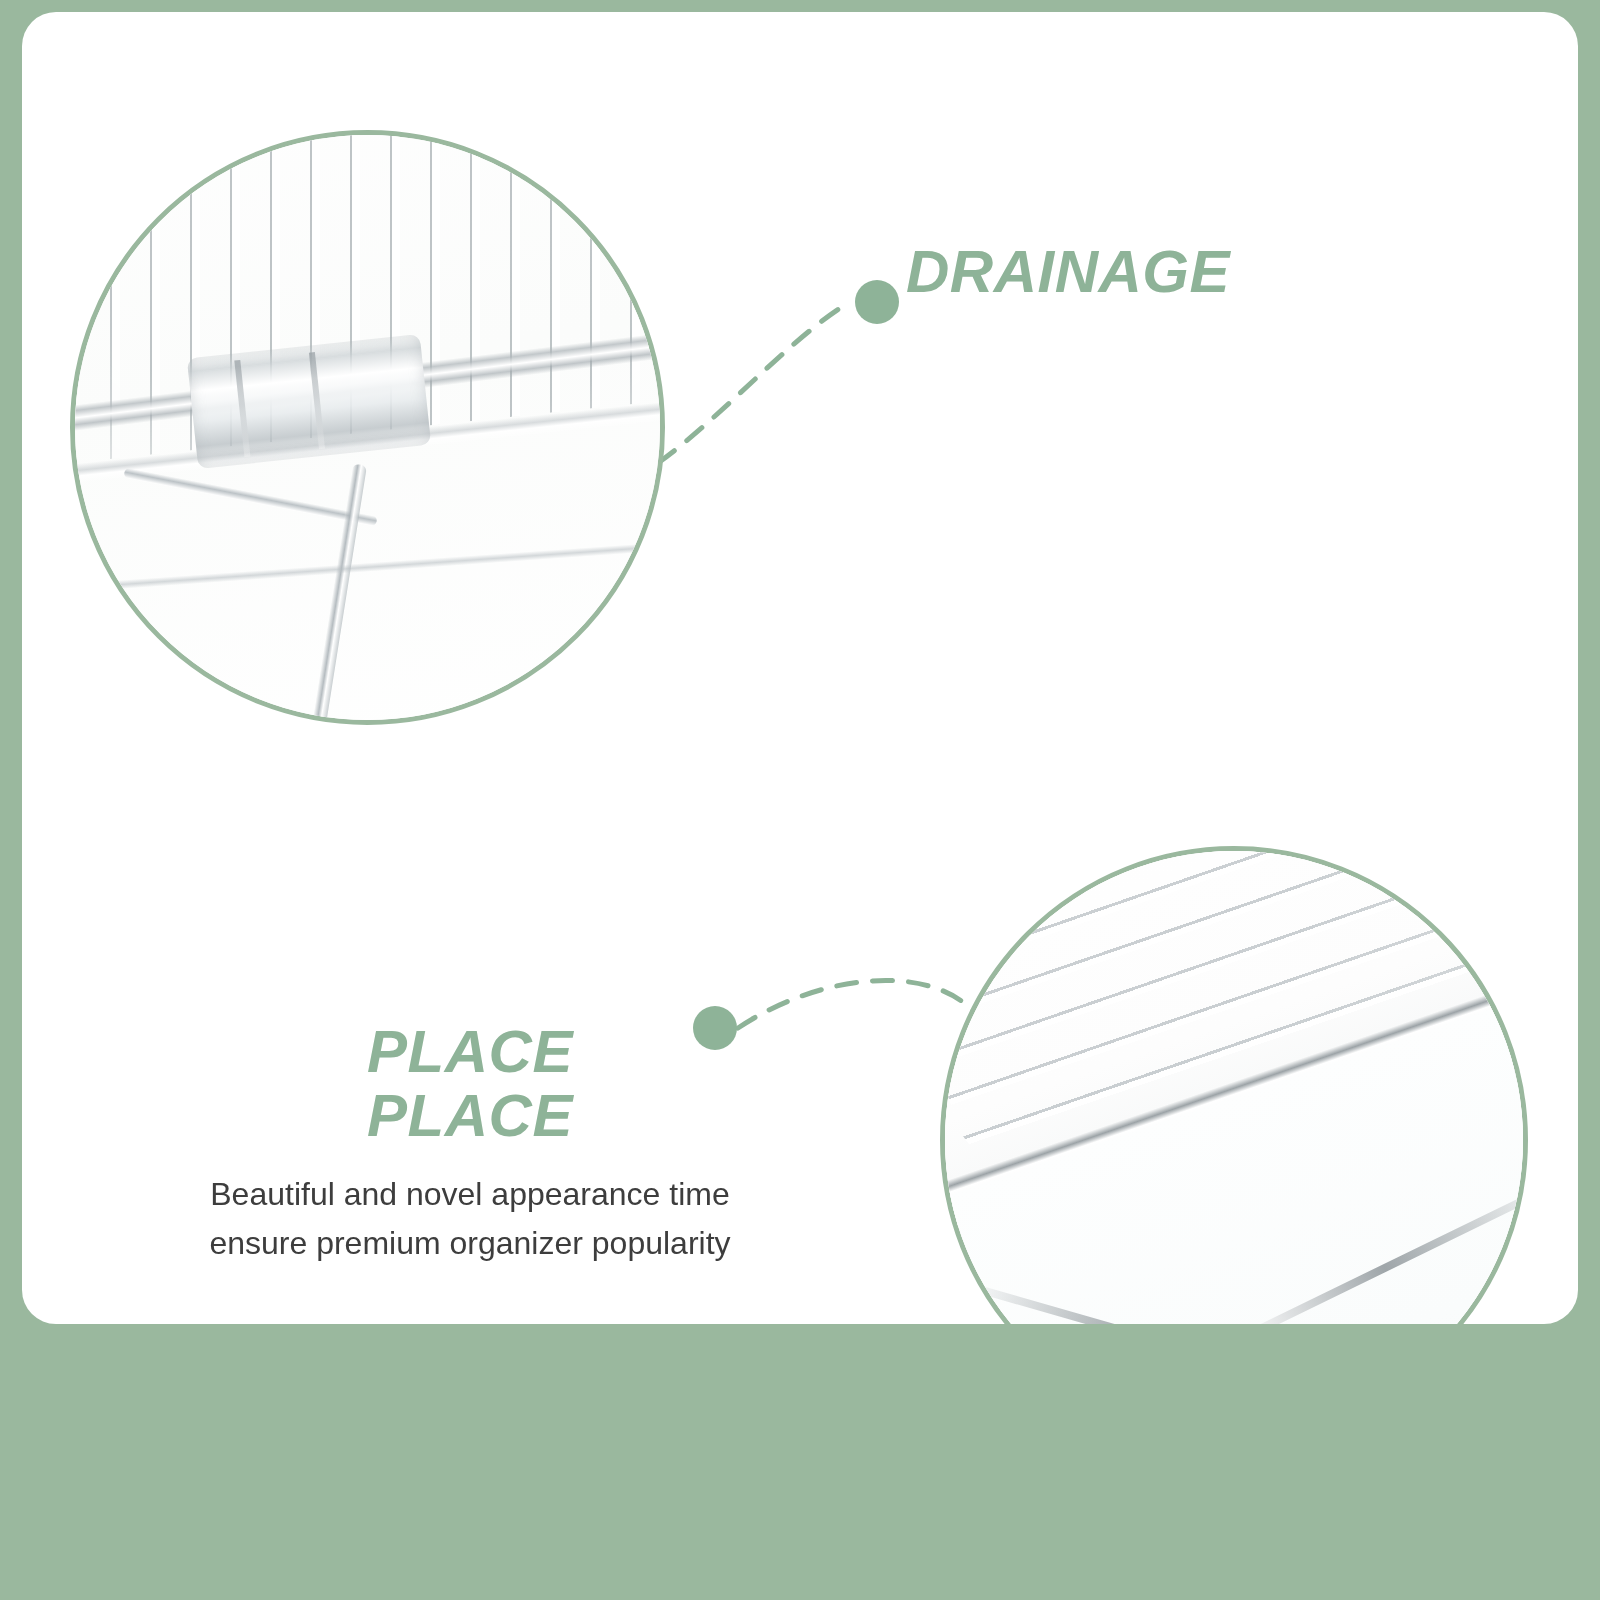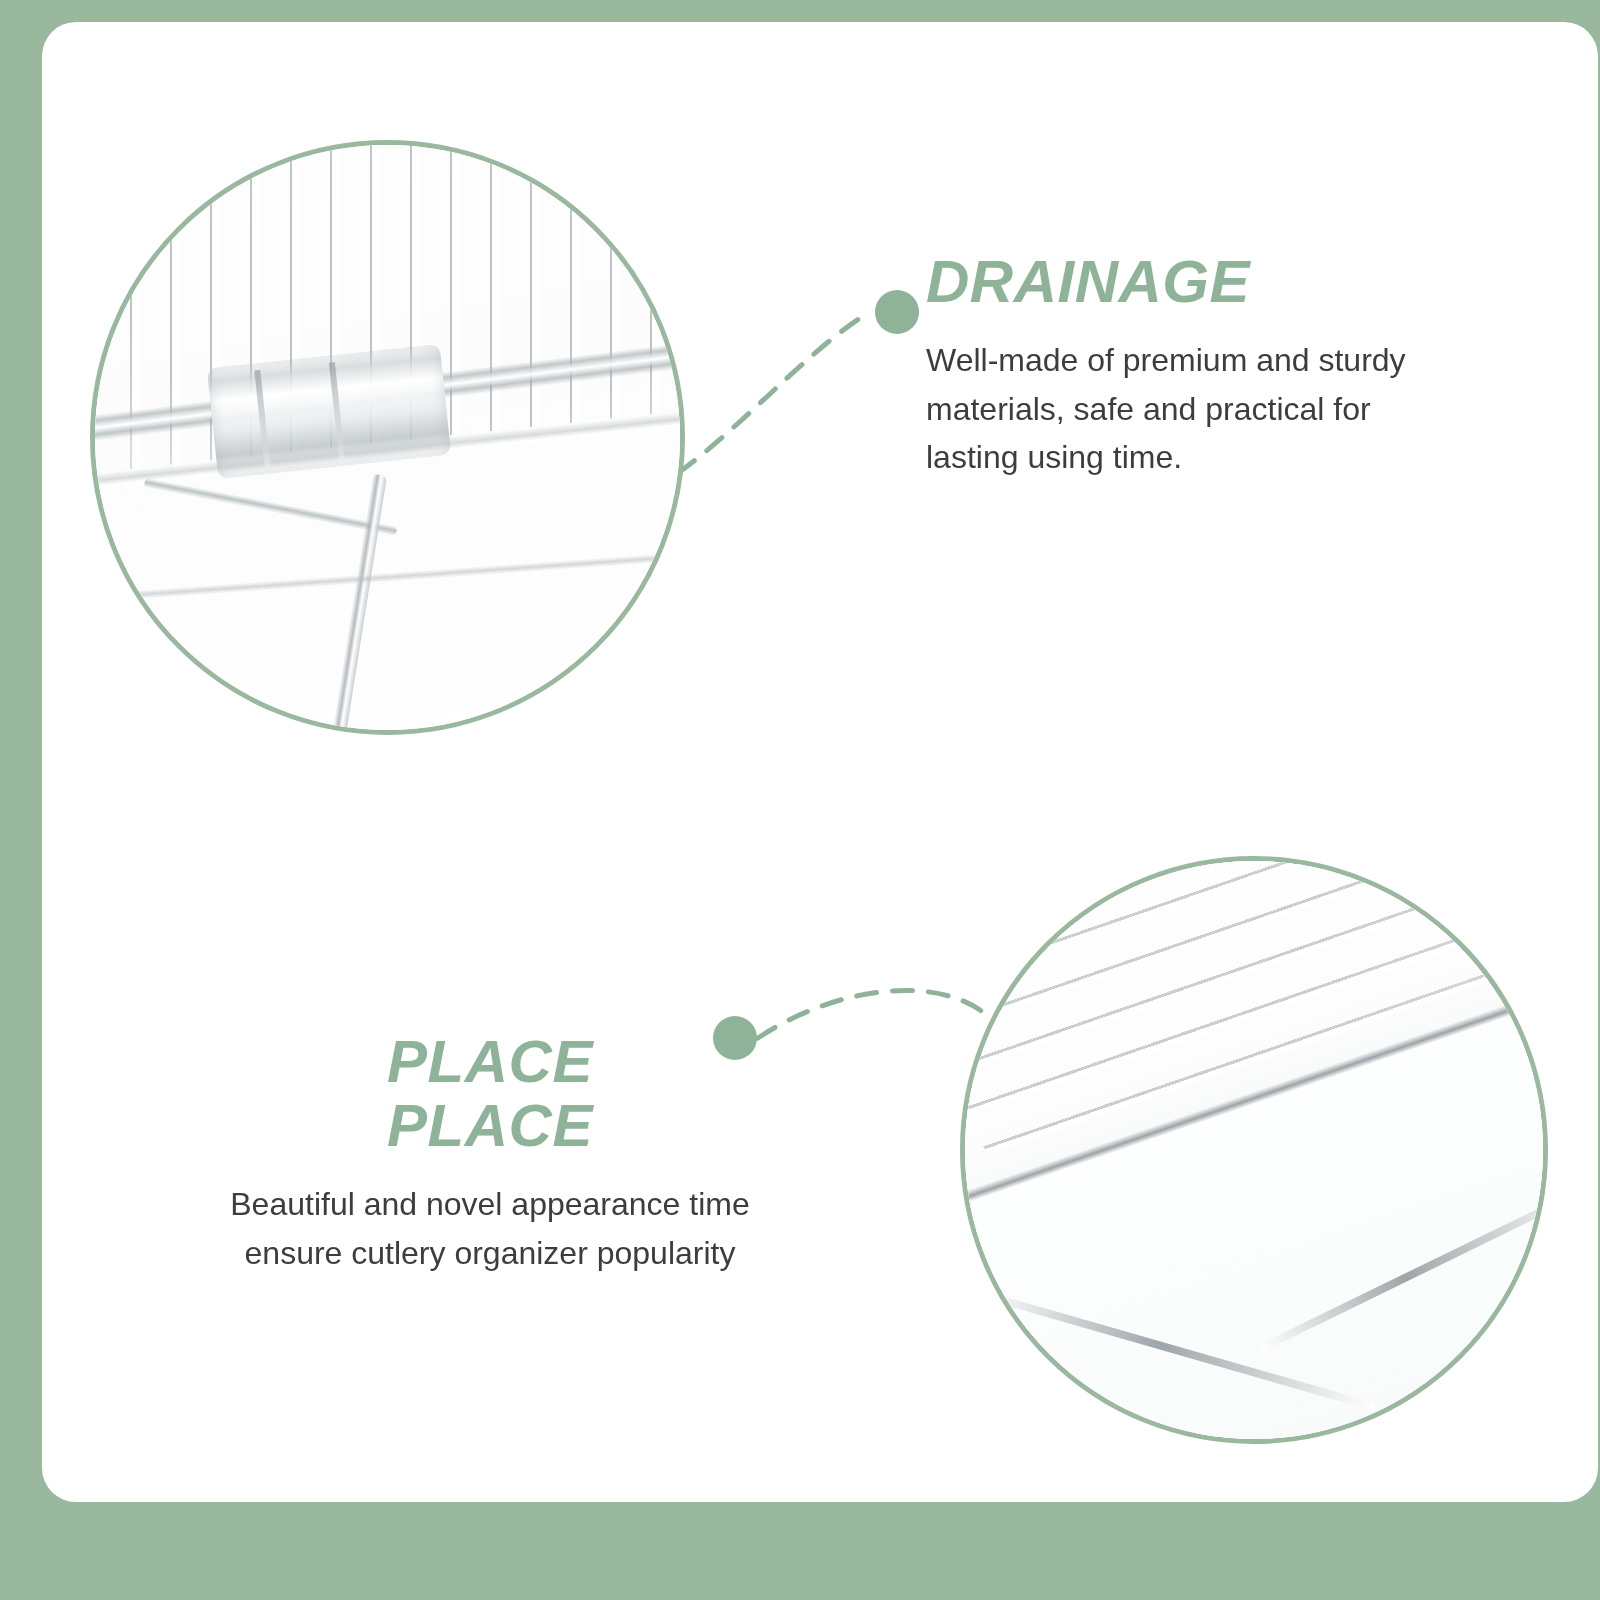--- a/index.html
+++ b/index.html
@@ -18,27 +18,26 @@
   .poster {
     position: relative;
     width: 1600px;
     height: 1600px;
     background: #9ab89e;
     box-sizing: border-box;
   }
   .panel {
     position: absolute;
     left: 22px;
-    top: 22px;
+    top: 12px;
     width: 1556px;
-    height: 1480px;
+    height: 1312px;
     background: #ffffff;
     border-radius: 34px;
     overflow: hidden;
-    margin-left: 20px;
   }
 
   
   .medallion {
     position: absolute;
     border-radius: 50%;
     border: 5px solid #9ab89e;
     box-sizing: border-box;
     overflow: hidden;
     background: #fdfdfd;
@@ -400,32 +399,27 @@
         <div class="ph-bot-wallline"></div>
         <div class="ph-bot-basel"></div>
         <div class="ph-bot-baser"></div>
       </div>
     </div>
 
     <div class="block block-top">
       <h2 class="headline">
         <span class="line">DRAINAGE</span>
       </h2>
-      <p class="body-copy">
-        <span class="line">Well-made of premium and sturdy</span>
-        <span class="line">materials, safe and practical for</span>
-        <span class="line">lasting using time.</span>
-      </p>
     </div>
 
     <div class="block block-bottom">
       <h2 class="headline">
         <span class="line">PLACE</span>
         <span class="line">PLACE</span>
       </h2>
       <p class="body-copy">
         <span class="line">Beautiful and novel appearance time</span>
-        <span class="line">ensure cutlery organizer popularity</span>
+        <span class="line">ensure premium organizer popularity</span>
       </p>
     </div>
 
   </div>
 </div>
 
 </body></html>

